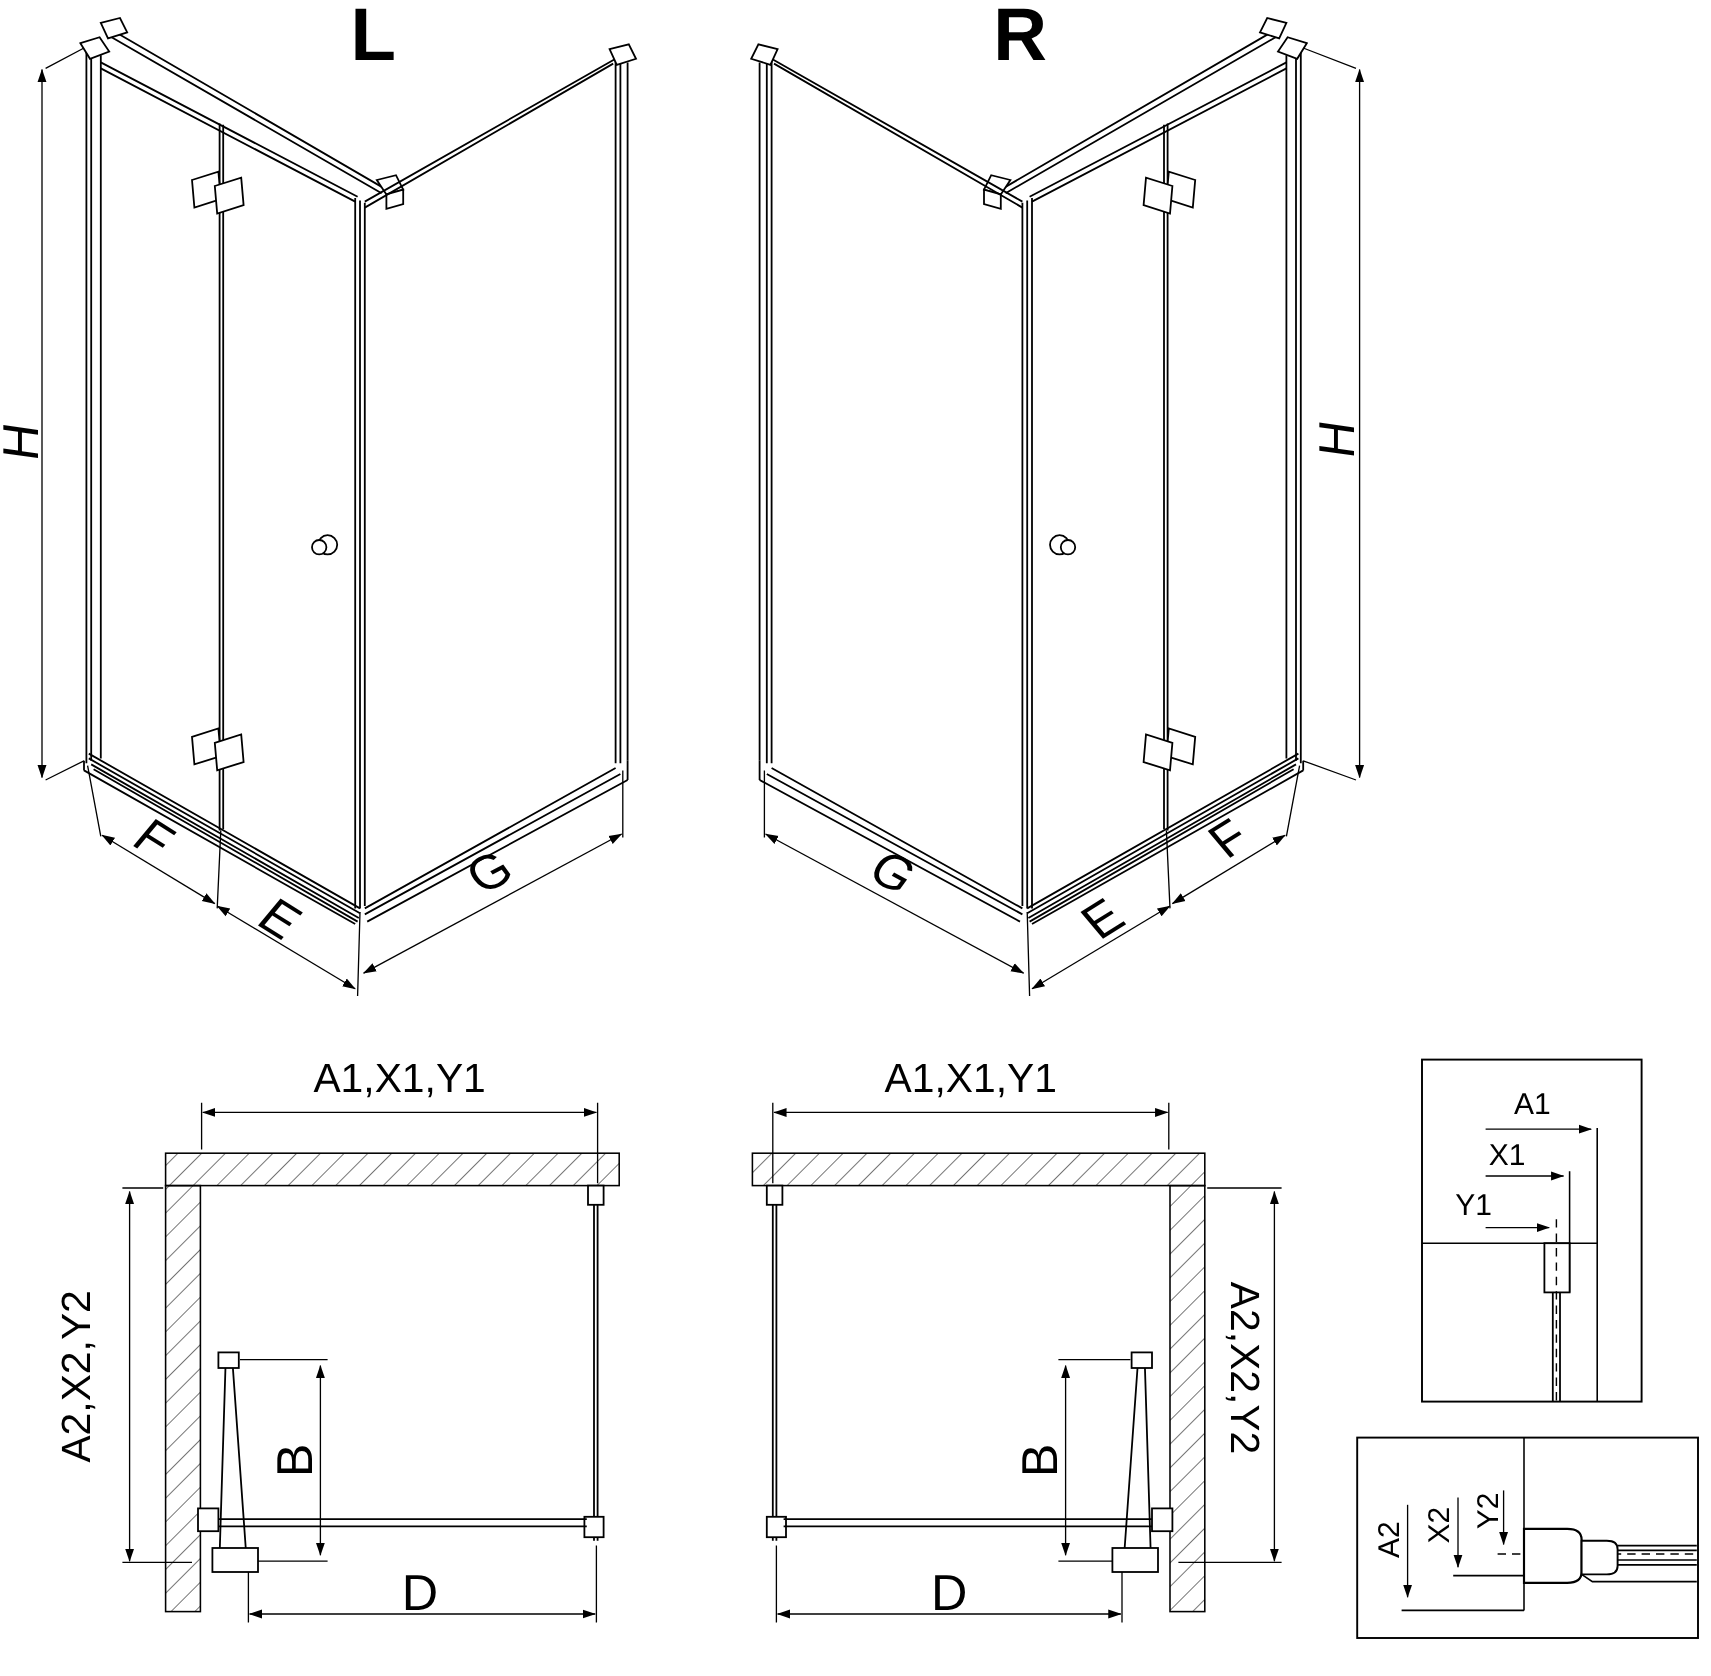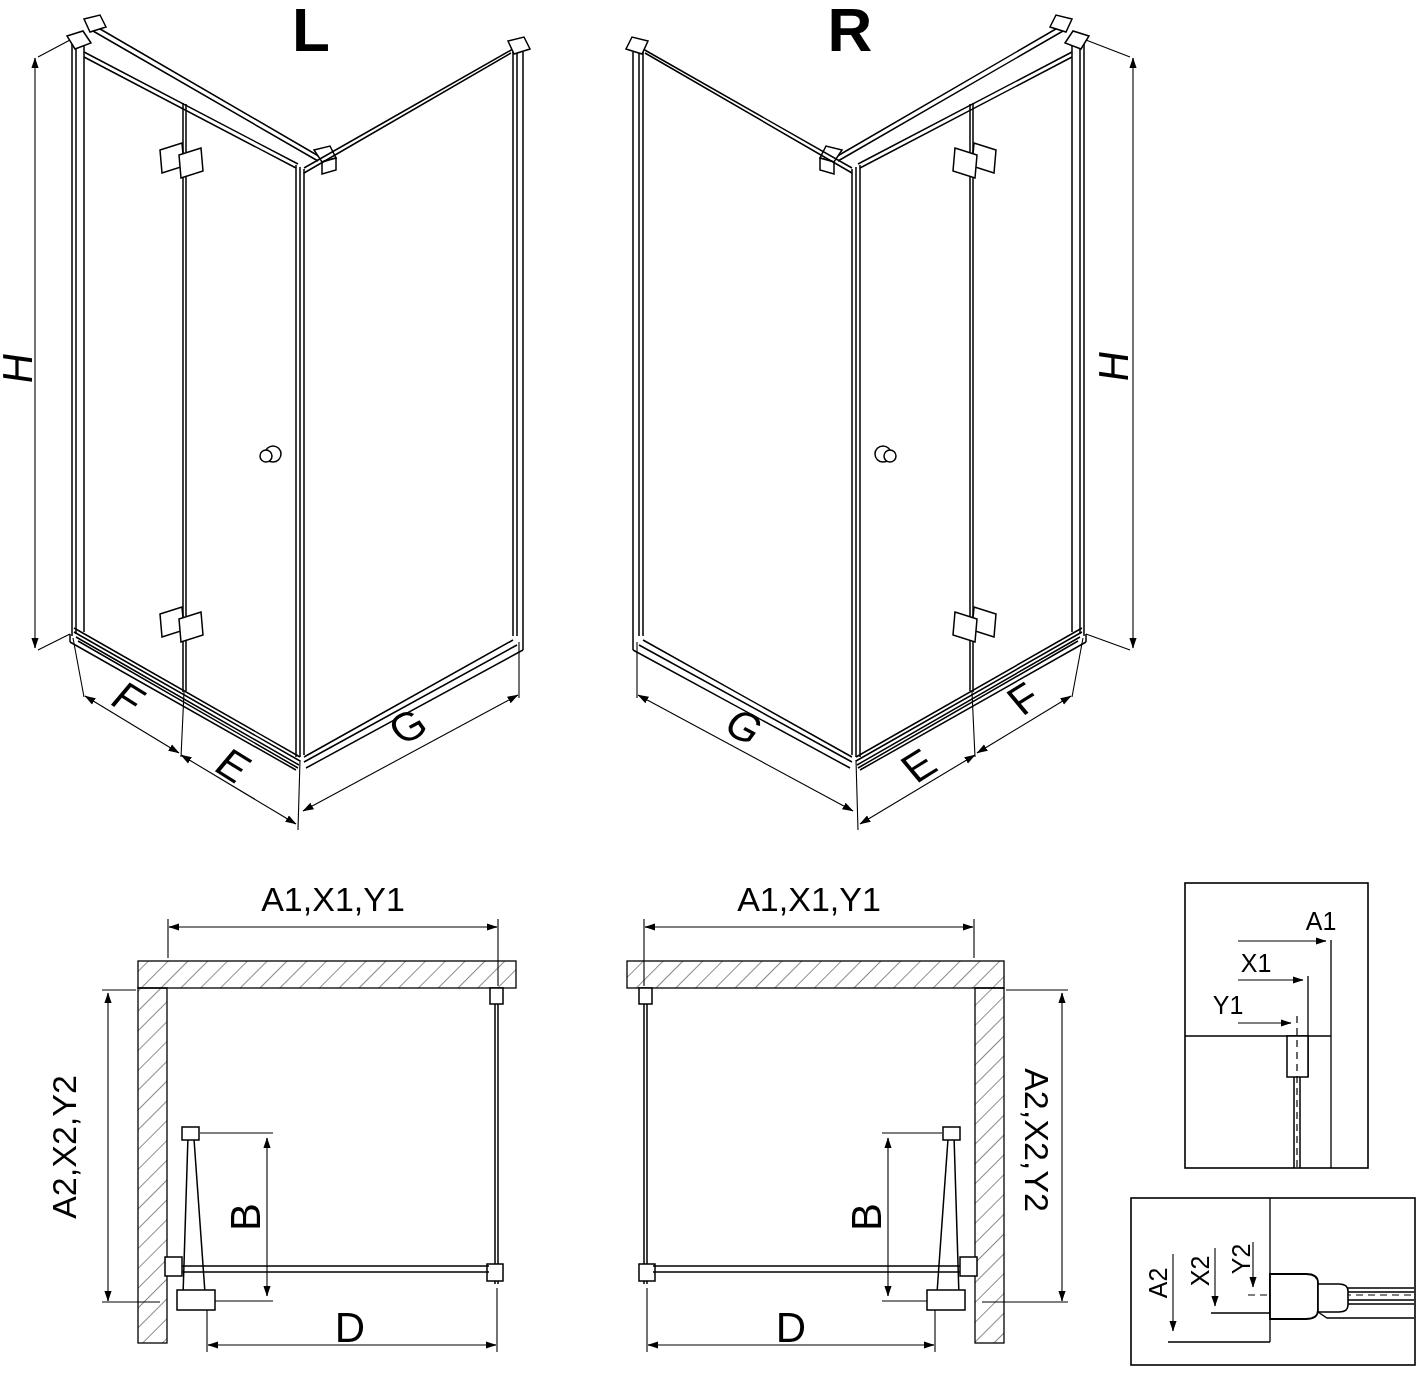--- a/index.html
+++ b/index.html
@@ -202,21 +202,21 @@
   <div class="lbl plan" style="left:333px;top:899px;">A1,X1,Y1</div>
   <div class="lbl plan r90" style="left:64px;top:1147px;">A2,X2,Y2</div>
   <div class="lbl planbig r90" style="left:246px;top:1217px;">B</div>
   <div class="lbl planbig" style="left:350px;top:1328px;">D</div>
 
   <div class="lbl plan" style="left:809px;top:899px;">A1,X1,Y1</div>
   <div class="lbl plan r90p" style="left:1037px;top:1140px;">A2,X2,Y2</div>
   <div class="lbl planbig r90" style="left:867px;top:1217px;">B</div>
   <div class="lbl planbig" style="left:791px;top:1328px;">D</div>
 
-  <div class="lbl det" style="left:1277px;top:921px;margin-left:44px;">A1</div>
+  <div class="lbl det" style="left:1277px;top:921px;">A1</div>
   <div class="lbl det" style="left:1256px;top:963px;">X1</div>
   <div class="lbl det" style="left:1228px;top:1005px;">Y1</div>
 
   <div class="lbl det r90" style="left:1158px;top:1283px;">A2</div>
   <div class="lbl det r90" style="left:1200px;top:1271px;">X2</div>
   <div class="lbl det r90" style="left:1241px;top:1259px;">Y2</div>
 
 </div>
 
 </body></html>

